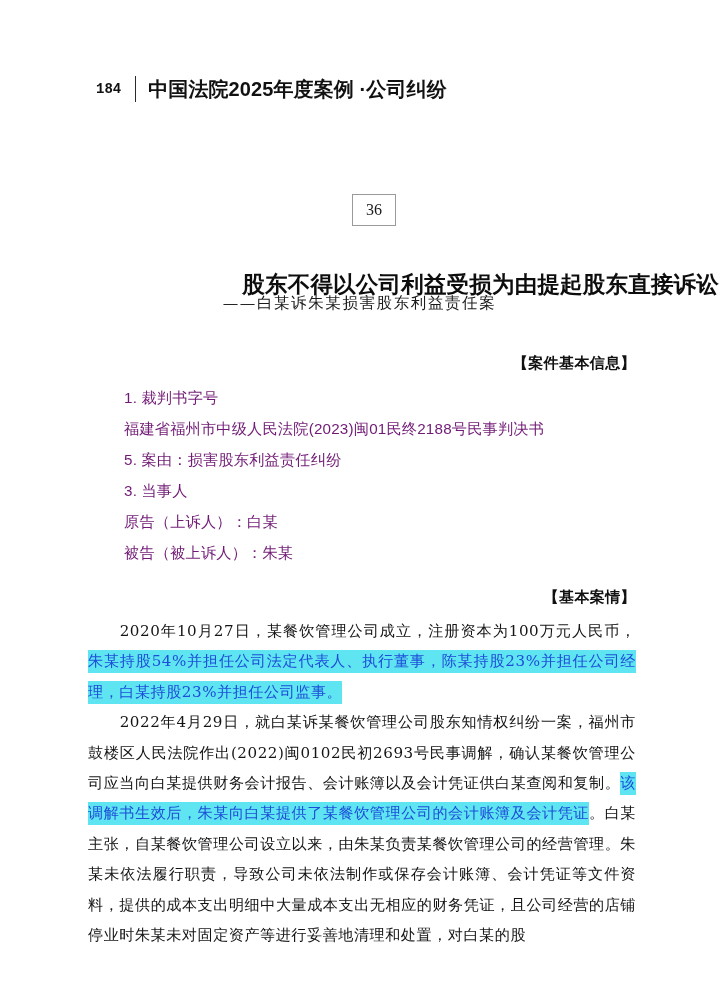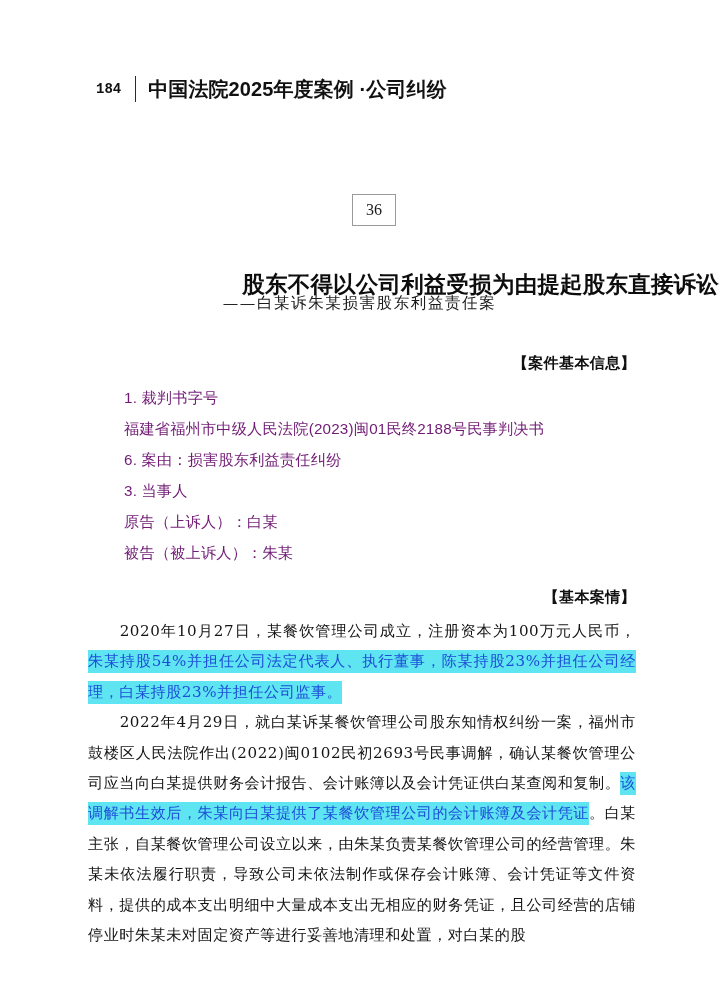--- a/index.html
+++ b/index.html
@@ -178,21 +178,21 @@
 
   <div class="article-title">股东不得以公司利益受损为由提起股东直接诉讼</div>
   <div class="article-subtitle">——白某诉朱某损害股东利益责任案</div>
 
   <div class="column">
 
     <div class="sec-head">【案件基本信息】</div>
 
     <div class="info-line indent-1">1. 裁判书字号</div>
     <div class="info-line indent-0">福建省福州市中级人民法院(2023)闽01民终2188号民事判决书</div>
-    <div class="info-line indent-1">6. 案由：损害股东利益责任纠纷</div>
+    <div class="info-line indent-1">5. 案由：损害股东利益责任纠纷</div>
     <div class="info-line indent-1">3. 当事人</div>
     <div class="info-line indent-0">原告（上诉人）：白某</div>
     <div class="info-line indent-0">被告（被上诉人）：朱某</div>
 
     <div class="sec-head spaced-top">【基本案情】</div>
 
     <p class="body-par">
       <span class="lead">2020年10月27日，某餐饮管理公司成立，注册资本为100万元人民币，</span><mark class="hl">朱某持股54%并担任公司法定代表人、执行董事，陈某持股23%并担任公司经理，白某持股23%并担任公司监事。</mark>
     </p>
 

